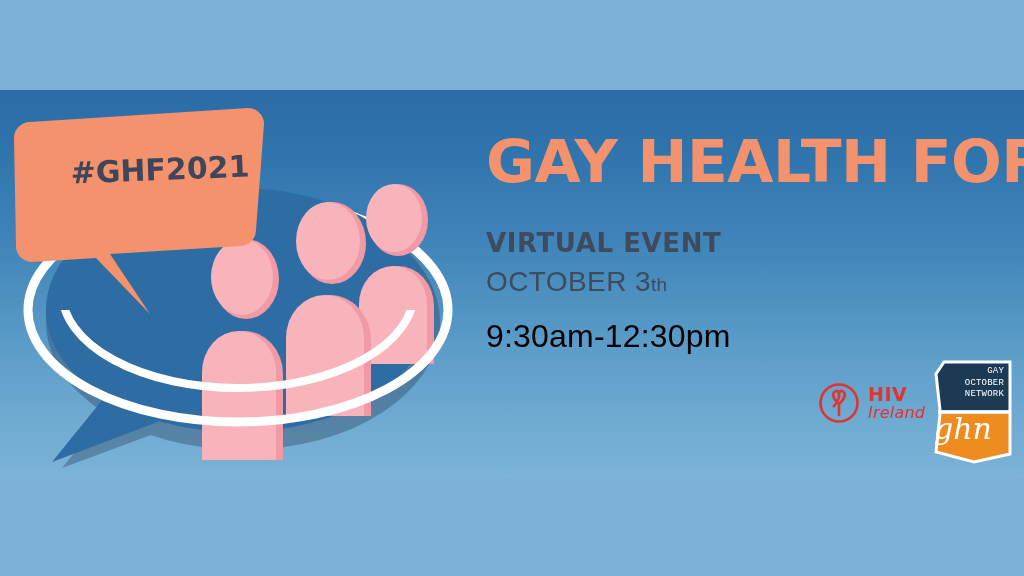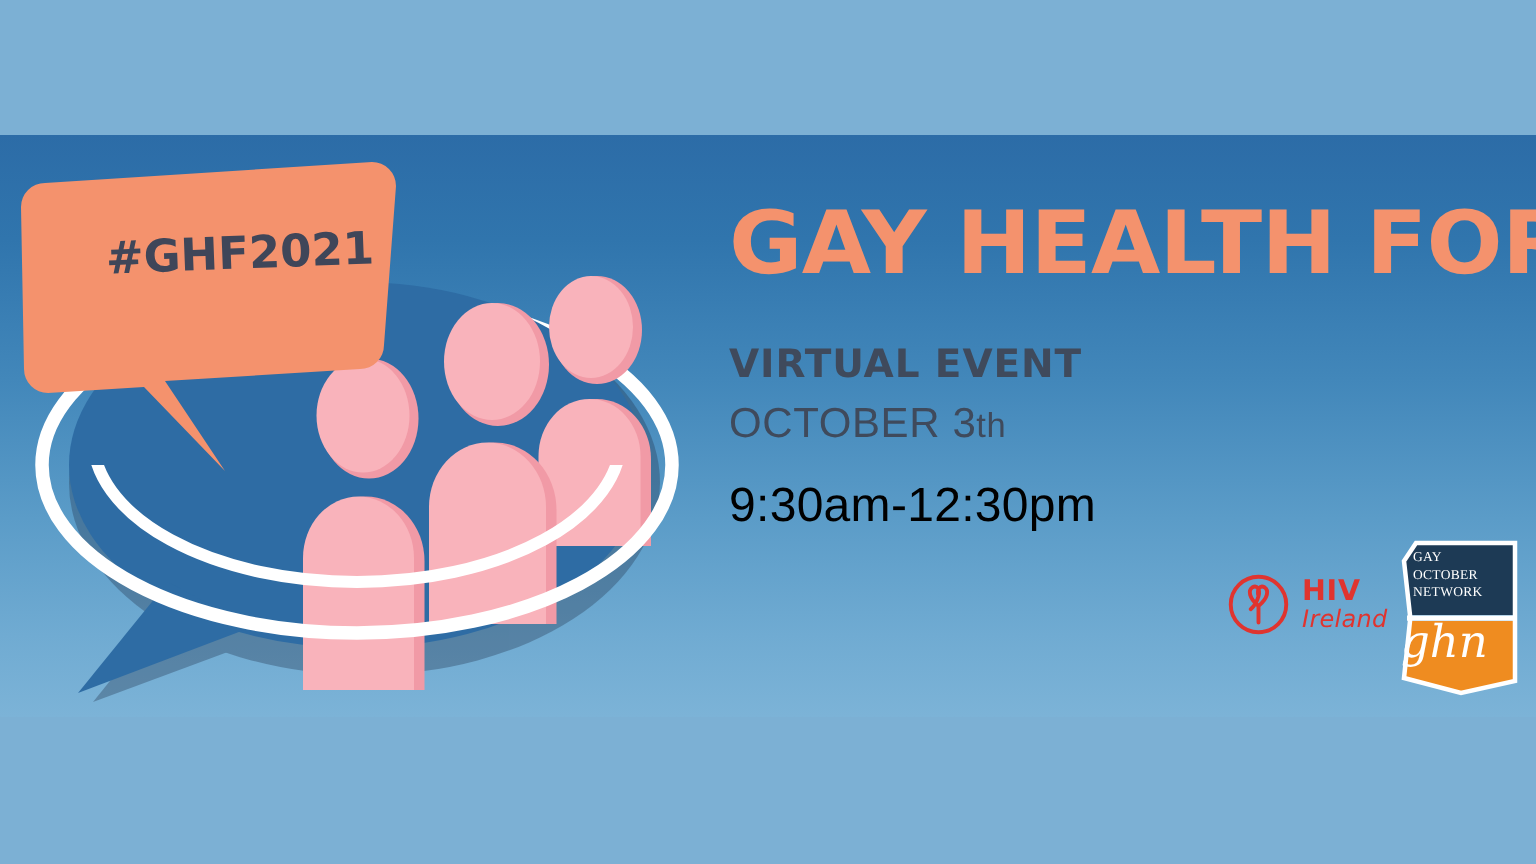--- a/index.html
+++ b/index.html
@@ -97,21 +97,21 @@
     white-space: nowrap;
   }
   .date-line {
     margin-top: 8px;
     font-size: 28px;
     color: #3f4a5c;
     letter-spacing: 0.4px;
     white-space: nowrap;
   }
   .date-line .ord {
-    font-size: 23px;
+    font-size: 19px;
   }
   .time-line {
     margin-top: 20px;
     font-size: 32px;
     color: #000000;
     letter-spacing: 0.2px;
     white-space: nowrap;
   }
 
   
@@ -145,23 +145,23 @@
     top: 0px;
     width: 78px;
     height: 104px;
   }
   .ghn-logo svg { display: block; }
   .ghn-words {
     position: absolute;
     left: 8px;
     top: 6px;
     width: 62px;
-    text-align: left;
+    text-align: right;
     color: #ffffff;
-    font-family: Liberation Serif, serif;
+    font-family: Liberation Mono, monospace;
     font-size: 9px;
     line-height: 11.5px;
     letter-spacing: 0.2px;
   }
   .ghn-script {
     position: absolute;
     left: 0px;
     top: 52px;
     width: 78px;
     text-align: left;

